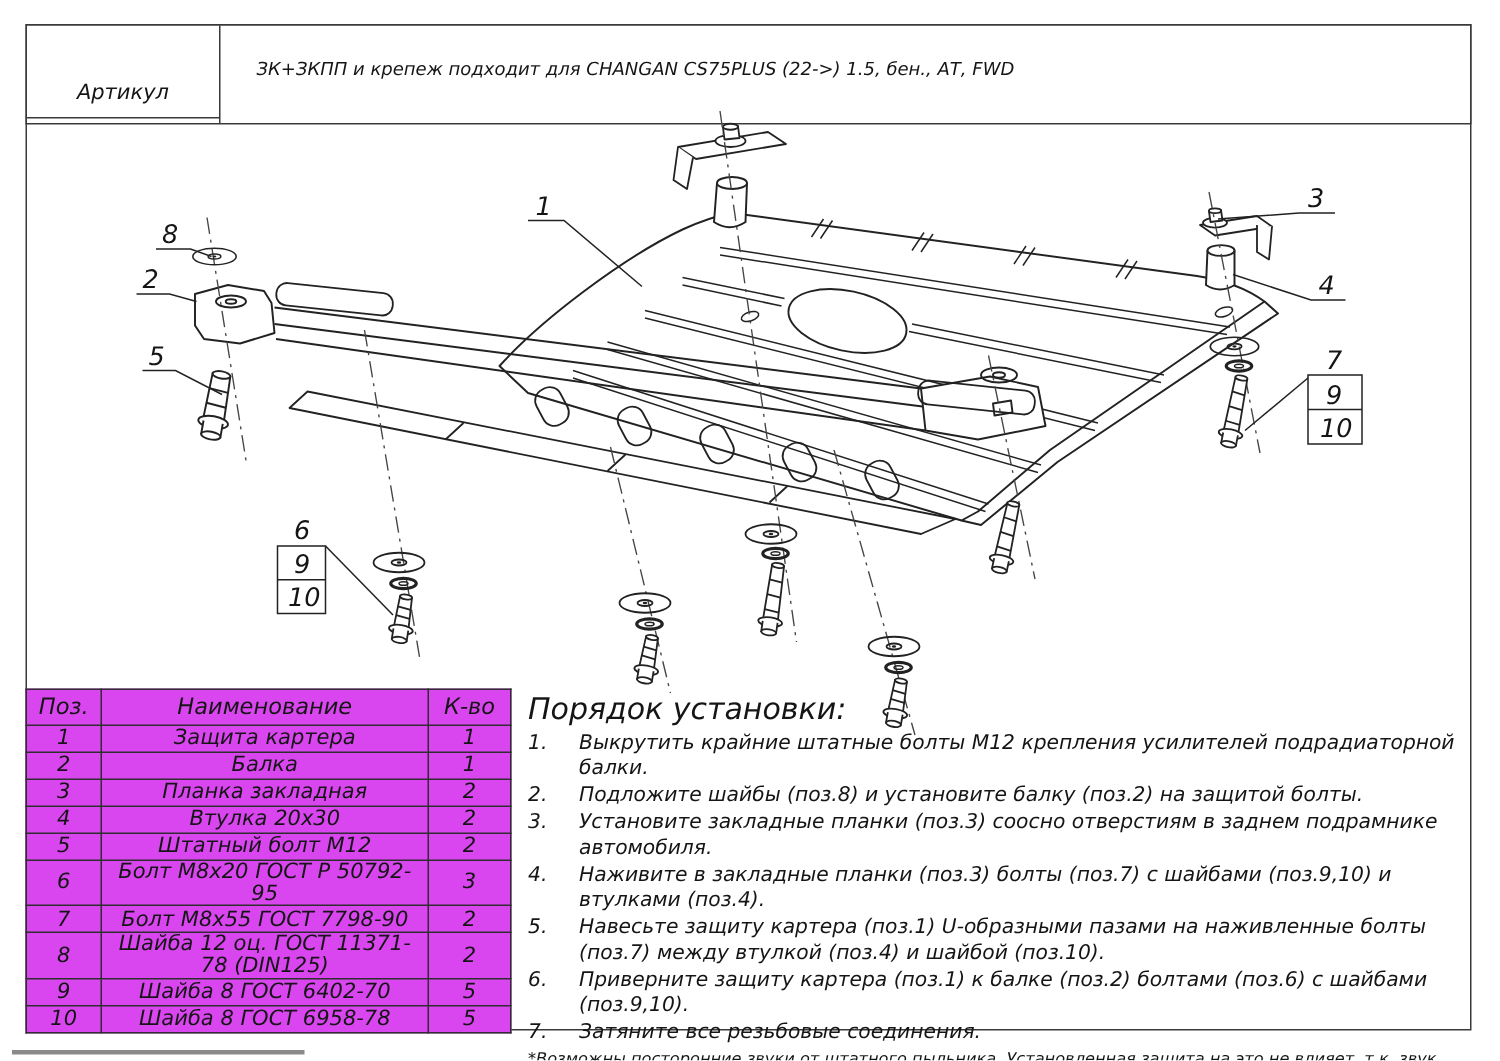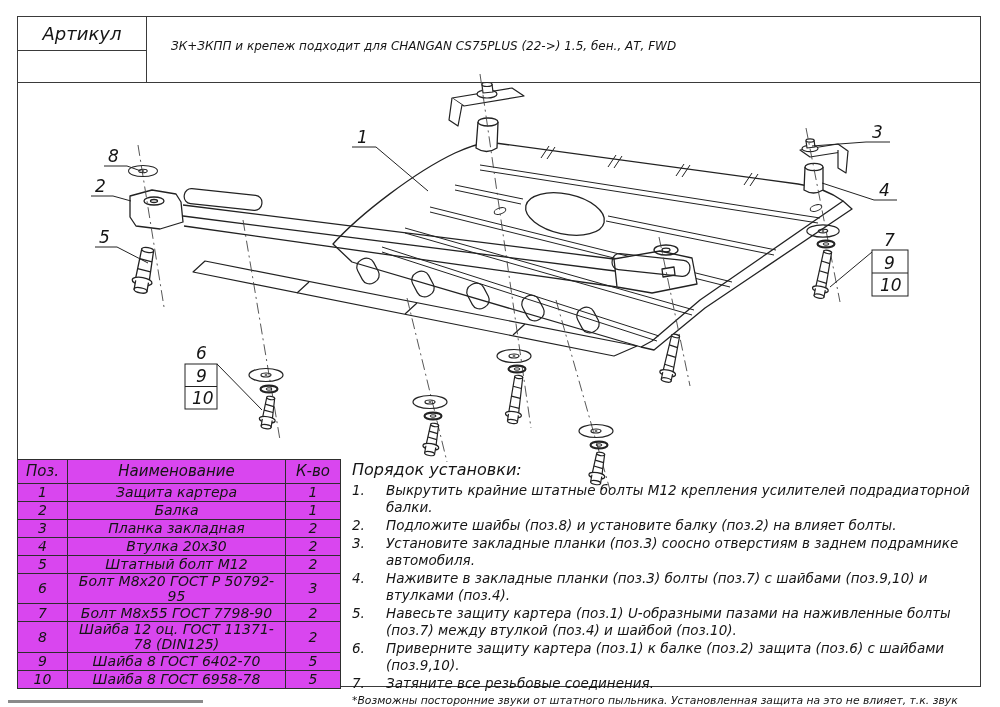--- a/index.html
+++ b/index.html
@@ -2,36 +2,36 @@
 <html><head>
 <meta charset="utf-8">
 <style>
   html,body{margin:0;padding:0;background:#fff;}
   .sheet{position:relative;width:1000px;height:707px;background:#fff;overflow:hidden;
          font-family:"DejaVu Sans","Liberation Sans",sans-serif;font-style:italic;color:#151515;}
   .frame{position:absolute;left:17px;top:16px;width:964px;height:671px;border:1.6px solid #3a3a3a;box-sizing:border-box;}
   
   .titleblock{position:absolute;left:17px;top:16px;width:964px;height:67px;border:1.6px solid #3a3a3a;box-sizing:border-box;display:flex;}
   .artikul-cell{width:129px;border-right:1.4px solid #3a3a3a;box-sizing:border-box;display:flex;flex-direction:column;}
-  .artikul-top{height:33px;border-bottom:1.4px solid #3a3a3a;display:flex;align-items:center;justify-content:center;font-size:18px;}
+  .artikul-top{height:33px;border-bottom:1.4px solid #3a3a3a;display:flex;align-items:center;justify-content:center;font-size:14px;margin-top:28px;}
   .artikul-bottom{flex:1;display:flex;align-items:center;justify-content:center;font-size:13px;letter-spacing:.5px;}
   .title-cell{flex:1;padding:3px 10px 0 24px;}
   .title-line1{font-size:20px;line-height:30px;}
   .title-line2{font-size:12px;line-height:30px;white-space:nowrap;margin-top:11px;}
   
   table.parts{position:absolute;left:17px;top:459px;border-collapse:collapse;table-layout:fixed;background:#d946ef;padding-left:20px;}
   table.parts td{border:1.5px solid #2e2e2e;text-align:center;font-size:14px;line-height:1.05;padding:0 3px;font-style:italic;}
   table.parts tr{height:18px;}
   table.parts tr.hdr{height:24px;}
   table.parts tr.hdr td{font-size:15px;}
   table.parts tr.tall{height:30px;}
   col.c-pos{width:50px;} col.c-name{width:218px;} col.c-qty{width:55px;}
   
   .instructions{position:absolute;left:352px;top:460px;width:628px;font-size:13.5px;line-height:1.26;}
-  .instr-title{font-size:16px;margin-bottom:2px;}
+  .instr-title{font-size:20px;margin-bottom:2px;}
   .step{display:flex;margin:0 0 1px 0;}
   .step .n{width:34px;flex:0 0 34px;}
   .step .t{flex:1;}
   .footnote{font-size:10.8px;line-height:1.22;margin-top:2px;}
   .fold-mark{position:absolute;left:8px;top:700px;width:195px;height:3px;background:#8a8a8a;}
   svg.drawing{position:absolute;left:0;top:0;}
   svg text{font-family:"DejaVu Sans","Liberation Sans",sans-serif;font-style:italic;fill:#151515;}
 </style>
 </head>
 <body>
@@ -299,37 +299,37 @@
   </table>
 
   <div class="instructions">
     <div class="instr-title">Порядок установки:</div>
     <div class="step">
         <span class="n">1.</span>
         <span class="t">Выкрутить крайние штатные болты М12 крепления усилителей подрадиаторной балки.</span>
       </div>
     <div class="step">
         <span class="n">2.</span>
-        <span class="t">Подложите шайбы (поз.8) и установите балку (поз.2) на влияет болты.</span>
+        <span class="t">Подложите шайбы (поз.8) и установите балку (поз.2) на защитой болты.</span>
       </div>
     <div class="step">
         <span class="n">3.</span>
         <span class="t">Установите закладные планки (поз.3) соосно отверстиям в заднем подрамнике автомобиля.</span>
       </div>
     <div class="step">
         <span class="n">4.</span>
         <span class="t">Наживите в закладные планки (поз.3) болты (поз.7) с шайбами (поз.9,10) и втулками (поз.4).</span>
       </div>
     <div class="step">
         <span class="n">5.</span>
         <span class="t">Навесьте защиту картера (поз.1) U-образными пазами на наживленные болты (поз.7) между втулкой (поз.4) и шайбой (поз.10).</span>
       </div>
     <div class="step">
         <span class="n">6.</span>
-        <span class="t">Приверните защиту картера (поз.1) к балке (поз.2) защита (поз.6) с шайбами (поз.9,10).</span>
+        <span class="t">Приверните защиту картера (поз.1) к балке (поз.2) болтами (поз.6) с шайбами (поз.9,10).</span>
       </div>
     <div class="step">
         <span class="n">7.</span>
         <span class="t">Затяните все резьбовые соединения.</span>
       </div>
     <div class="footnote">*Возможны посторонние звуки от штатного пыльника. Установленная защита на это не влияет, т.к. звук одинаковый что с защитой, что без нее. Допускается установка защиты без штатного пыльника.</div>
   </div>
 
   <div class="fold-mark"></div>
 </div>

